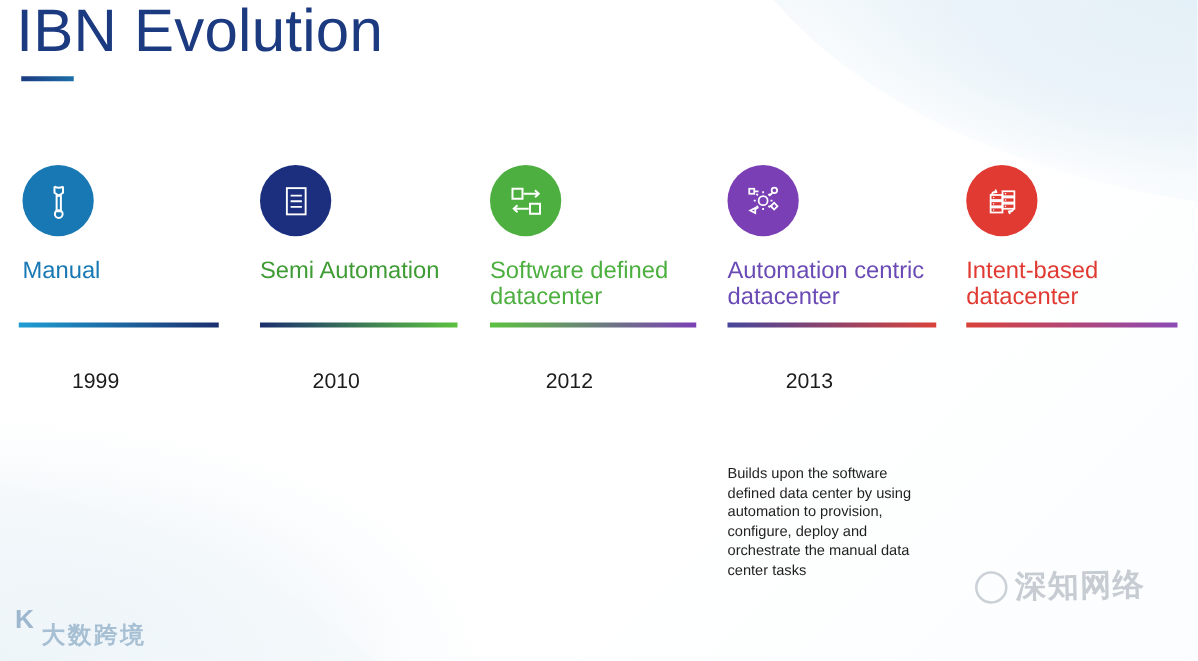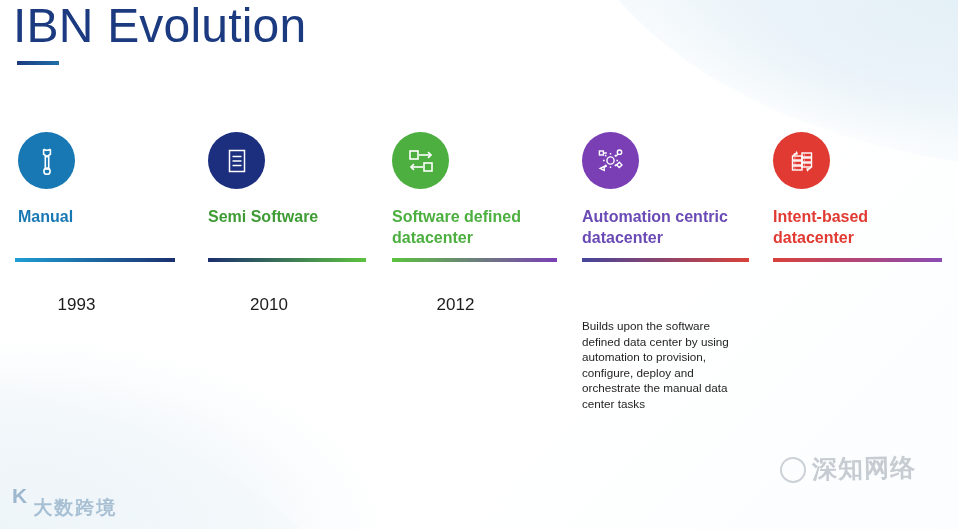--- a/index.html
+++ b/index.html
@@ -95,23 +95,23 @@
     height: 57px;
     border-radius: 50%;
     display: flex;
     align-items: center;
     justify-content: center;
     margin-bottom: 17px;
   }
   .icon-circle svg { display: block; }
 
   .phase-label {
-    font-size: 16px;
+    font-size: 19px;
     line-height: 21px;
-    font-weight: 700;
+    font-weight: 400;
     min-height: 42px;
   }
 
   .phase-rule {
     height: 4px;
     margin-top: 10px;
     margin-right: 8px;
   }
   .col-0 .phase-rule { margin-left: -3px; }
 
@@ -209,35 +209,35 @@
           <svg width="32" height="32" viewBox="0 0 32 32" fill="none" stroke="#ffffff" stroke-width="1.6">
             <path d="M12.6 4.2v5.0l3.4 2.2 3.4-2.2v-5.0"></path>
             <path d="M12.6 4.2a6.4 6.4 0 0 0 6.8 0"></path>
             <rect x="14.3" y="11.6" width="3.4" height="12.4"></rect>
             <circle cx="16" cy="26.2" r="3.1"></circle>
           </svg>
         </span>
       </div>
       <div class="phase-label" style="color:#1878b4">Manual</div>
       <div class="phase-rule" style="background:linear-gradient(90deg,#1e9ed4 0%,#1b2f6e 100%)"></div>
-      <div class="year">1993</div>
+      <div class="year">1999</div>
     </div>
 
     <div class="col col-1">
       <div class="icon-circle" style="background:#1b2f7e">
         <span>
           <svg width="30" height="30" viewBox="0 0 30 30" fill="none" stroke="#ffffff" stroke-width="1.5">
             <rect x="7.5" y="4.5" width="15" height="21"></rect>
             <line x1="10.5" y1="10.5" x2="19.5" y2="10.5"></line>
             <line x1="10.5" y1="15" x2="19.5" y2="15"></line>
             <line x1="10.5" y1="19.5" x2="19.5" y2="19.5"></line>
           </svg>
         </span>
       </div>
-      <div class="phase-label" style="color:#3f9c35">Semi Software</div>
+      <div class="phase-label" style="color:#3f9c35">Semi Automation</div>
       <div class="phase-rule" style="background:linear-gradient(90deg,#1b2f6e 0%,#5cc23f 100%)"></div>
       <div class="year">2010</div>
     </div>
 
     <div class="col col-2">
       <div class="icon-circle" style="background:#4caf3f">
         <span>
           <svg width="32" height="32" viewBox="0 0 32 32" fill="none" stroke="#ffffff" stroke-width="1.6">
             <rect x="5" y="6" width="8" height="8"></rect>
             <line x1="14" y1="10" x2="26" y2="10"></line>
@@ -262,20 +262,21 @@
             <rect x="5.4" y="7" width="4" height="4"></rect>
             <circle cx="25.5" cy="8.2" r="2.2"></circle>
             <rect x="23.4" y="19" width="3.8" height="3.8" transform="rotate(45 25.3 20.9)"></rect>
             <path d="M6.2 24.4l4-2v4z"></path>
             <path d="M9.4 9h3.4M24 10.2l-2.6 2.4M21.8 20.4l2 1.4M12.8 21.8l-2.4 1.4"></path>
           </svg>
         </span>
       </div>
       <div class="phase-label" style="color:#6a4bb5">Automation centric datacenter</div>
       <div class="phase-rule" style="background:linear-gradient(90deg,#46469b 0%,#d8423a 100%)"></div>
+      <div class="year">2013</div>
       <div class="desc">Builds upon the software defined data center by using automation to provision, configure, deploy and orchestrate the manual data center tasks</div>
     </div>
 
     <div class="col col-4">
       <div class="icon-circle" style="background:#e03a32">
         <span>
           <svg width="32" height="32" viewBox="0 0 32 32" fill="none" stroke="#ffffff" stroke-width="1.4">
             <rect x="6.5" y="11" width="9.5" height="4"></rect>
             <rect x="6.5" y="16" width="9.5" height="4"></rect>
             <rect x="6.5" y="21" width="9.5" height="4"></rect>

